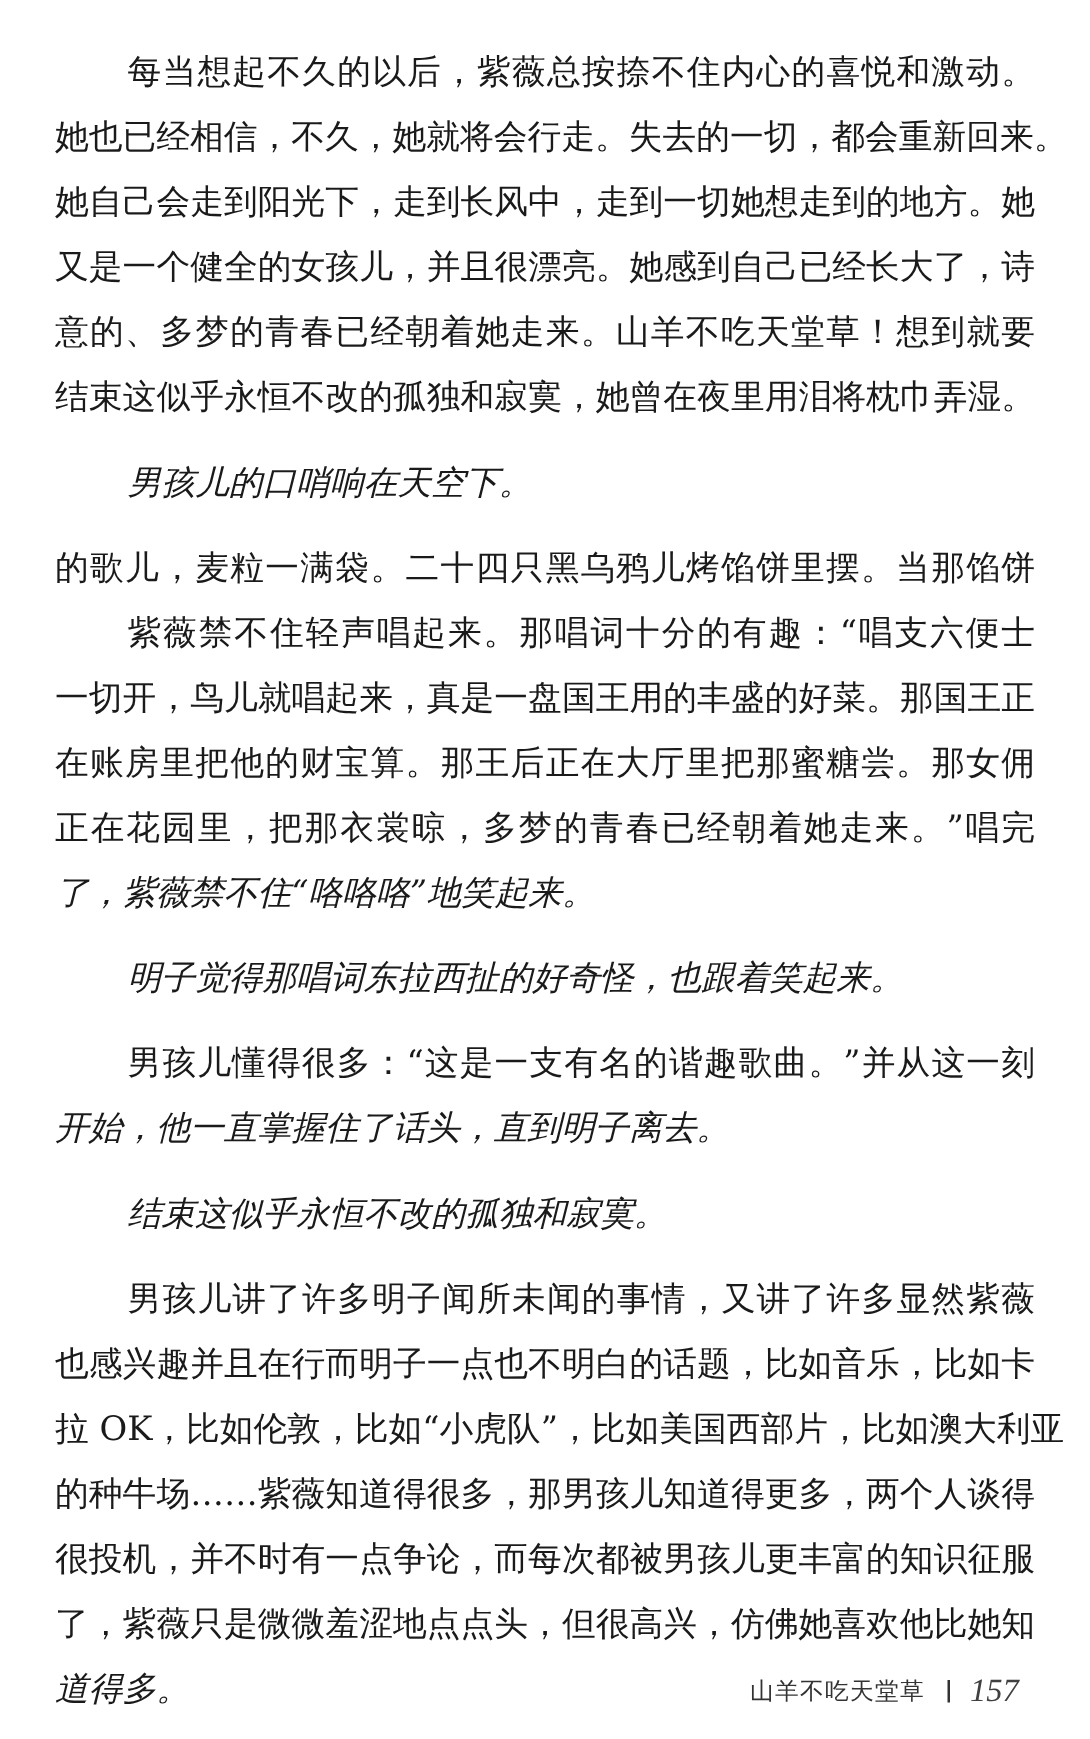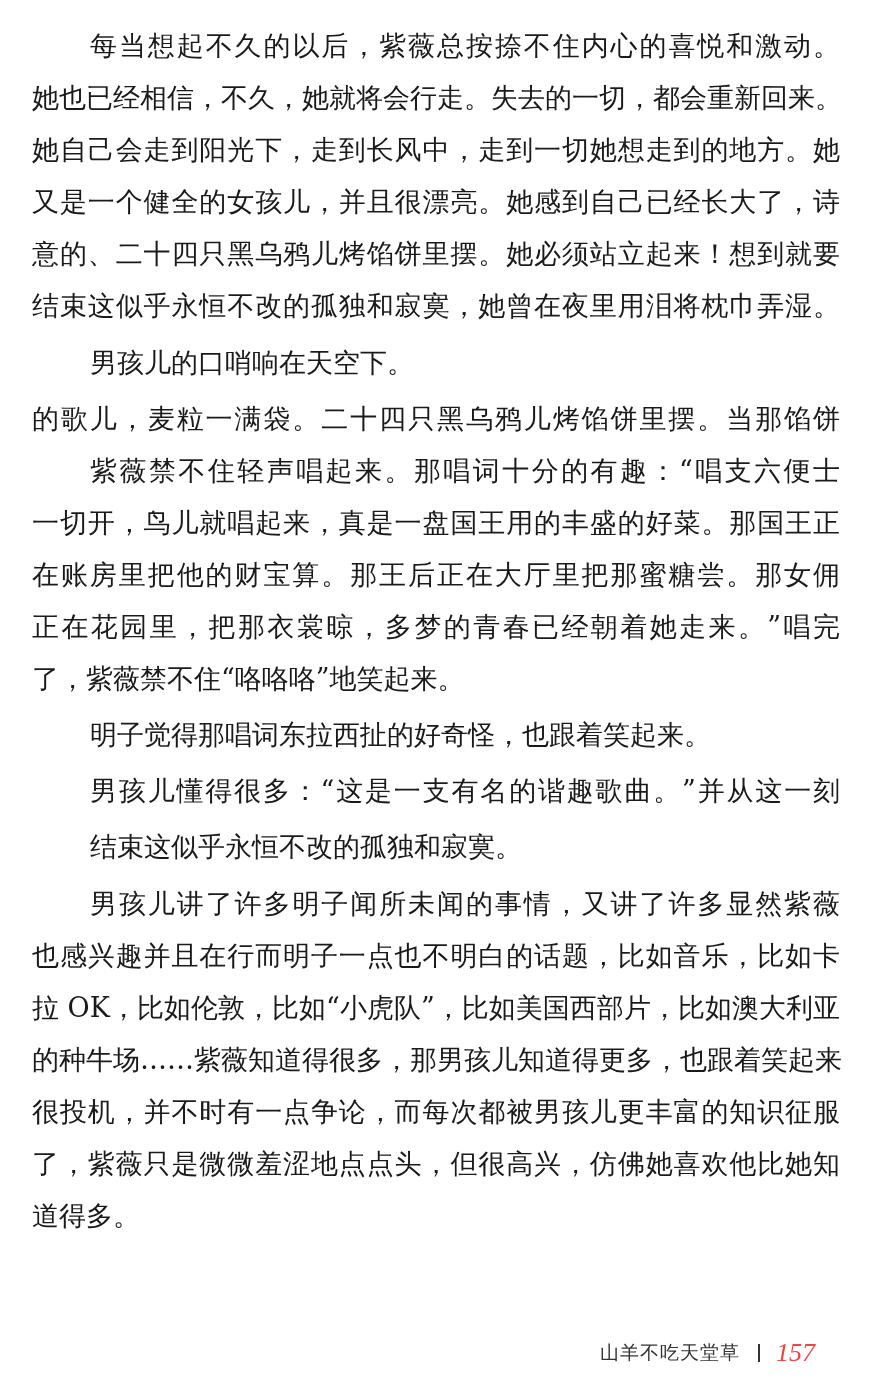--- a/index.html
+++ b/index.html
@@ -26,26 +26,27 @@
     height: 52.1px;
     line-height: 52.1px;
     font-size: 27px;
     white-space: nowrap;
     text-align: justify;
     text-align-last: justify;
     letter-spacing: 0;
   }
   .line.last {
     text-align-last: left;
+    font-style: italic;
   }
   .line.indent {
     padding-left: 58px;
   }
   .para {
-    margin: 4px;
+    margin: 16px;
   }
   .footer {
     position: absolute;
     top: 1333px;
     left: 600px;
     height: 40px;
     display: flex;
     align-items: center;
     font-family: "DejaVu Sans", "Liberation Sans", sans-serif;
     font-size: 19px;
@@ -59,34 +60,34 @@
     display: inline-block;
     width: 2px;
     height: 18px;
     background: #333333;
     margin: 0 16px 0 18px;
   }
   .footer .pageno {
     font-family: "Liberation Serif", "DejaVu Serif", serif;
     font-style: italic;
     font-size: 26px;
-    color: #ef4444;
+    color: #404040;
   }
 </style>
 </head>
 <body>
 
 <div class="page">
 
   <div class="para">
     <span class="line indent">每当想起不久的以后，紫薇总按捺不住内心的喜悦和激动。</span>
     <span class="line">她也已经相信，不久，她就将会行走。失去的一切，都会重新回来。</span>
     <span class="line">她自己会走到阳光下，走到长风中，走到一切她想走到的地方。她</span>
     <span class="line">又是一个健全的女孩儿，并且很漂亮。她感到自己已经长大了，诗</span>
-    <span class="line">意的、二十四只黑乌鸦儿烤馅饼里摆。她必须站立起来！想到就要</span>
+    <span class="line">意的、多梦的青春已经朝着她走来。山羊不吃天堂草！想到就要</span>
     <span class="line">结束这似乎永恒不改的孤独和寂寞，她曾在夜里用泪将枕巾弄湿。</span>
   </div>
 
   <div class="para">
     <span class="line indent last">男孩儿的口哨响在天空下。</span>
   </div>
 
   <div class="para">
     <span class="line">的歌儿，麦粒一满袋。二十四只黑乌鸦儿烤馅饼里摆。当那馅饼</span>
     <span class="line indent">紫薇禁不住轻声唱起来。那唱词十分的有趣：“唱支六便士</span>
@@ -95,31 +96,32 @@
     <span class="line">正在花园里，把那衣裳晾，多梦的青春已经朝着她走来。”唱完</span>
     <span class="line last">了，紫薇禁不住“咯咯咯”地笑起来。</span>
   </div>
 
   <div class="para">
     <span class="line indent last">明子觉得那唱词东拉西扯的好奇怪，也跟着笑起来。</span>
   </div>
 
   <div class="para">
     <span class="line indent">男孩儿懂得很多：“这是一支有名的谐趣歌曲。”并从这一刻</span>
+    <span class="line last">开始，他一直掌握住了话头，直到明子离去。</span>
   </div>
 
   <div class="para">
     <span class="line indent last">结束这似乎永恒不改的孤独和寂寞。</span>
   </div>
 
   <div class="para">
     <span class="line indent">男孩儿讲了许多明子闻所未闻的事情，又讲了许多显然紫薇</span>
     <span class="line">也感兴趣并且在行而明子一点也不明白的话题，比如音乐，比如卡</span>
     <span class="line">拉 OK，比如伦敦，比如“小虎队”，比如美国西部片，比如澳大利亚</span>
-    <span class="line">的种牛场……紫薇知道得很多，那男孩儿知道得更多，也跟着笑起来</span>
+    <span class="line">的种牛场……紫薇知道得很多，那男孩儿知道得更多，两个人谈得</span>
     <span class="line">很投机，并不时有一点争论，而每次都被男孩儿更丰富的知识征服</span>
     <span class="line">了，紫薇只是微微羞涩地点点头，但很高兴，仿佛她喜欢他比她知</span>
     <span class="line last">道得多。</span>
   </div>
 
 </div>
 
 <div class="footer">
   <span class="title">山羊不吃天堂草</span>
   <span class="sep"></span>

